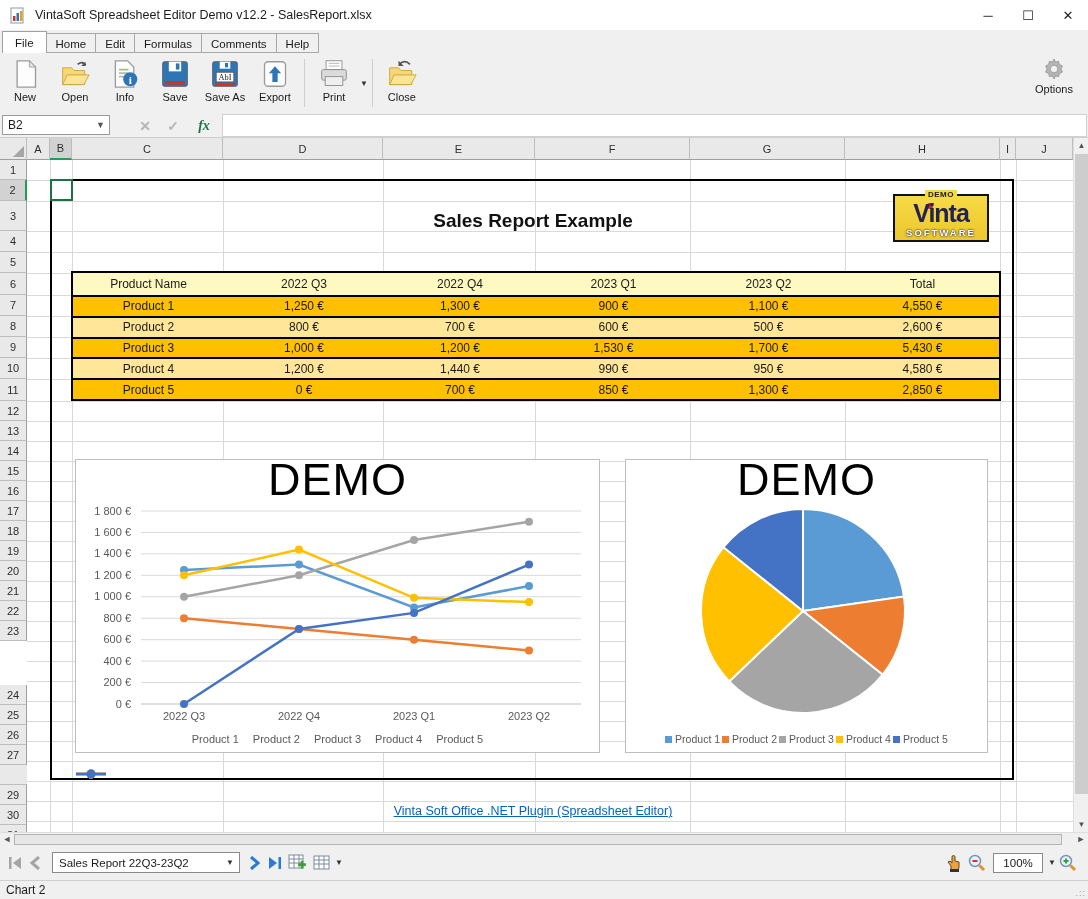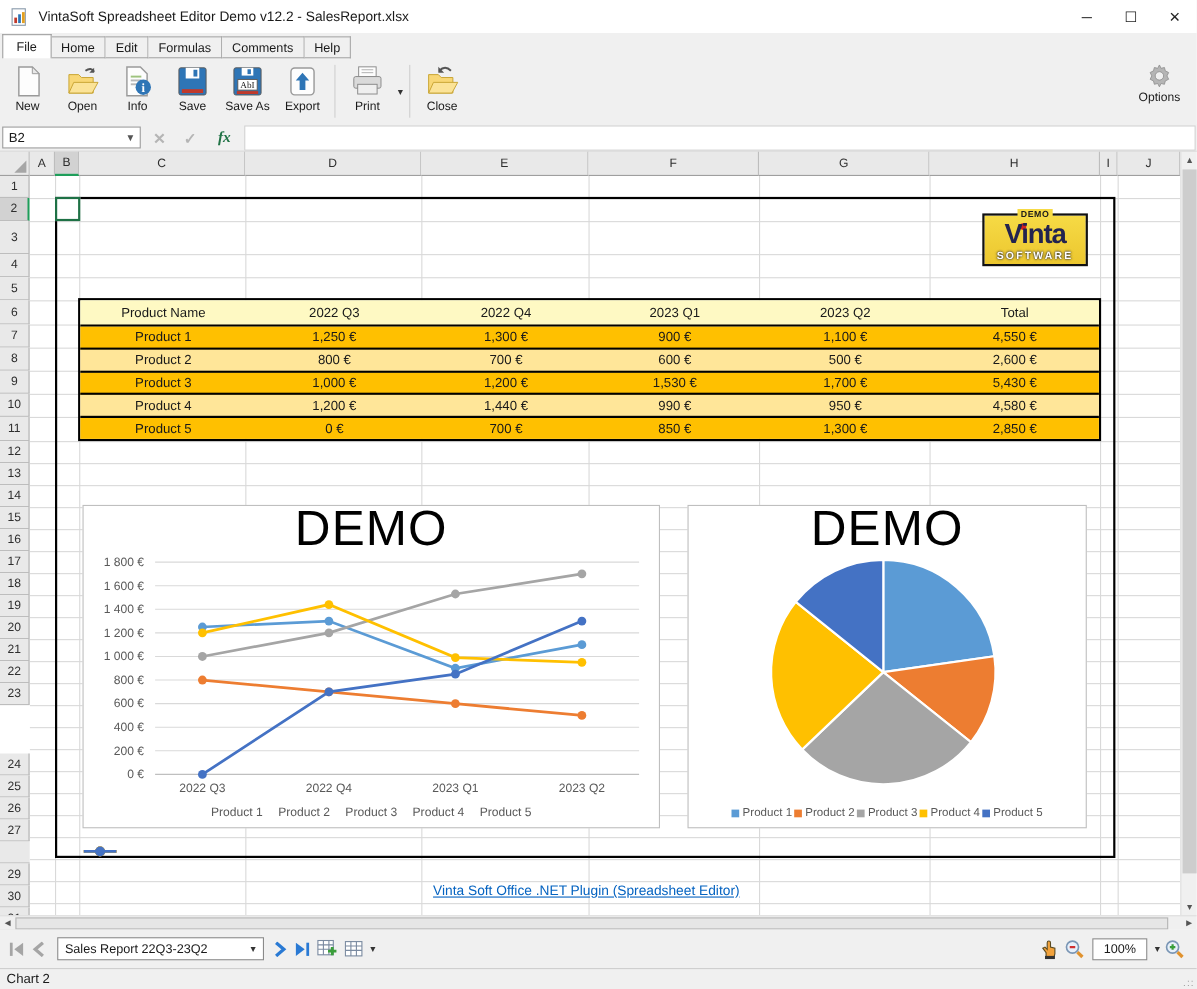--- a/index.html
+++ b/index.html
@@ -24,21 +24,21 @@
   .toolbar{position:absolute;left:0;top:53px;width:1088px;height:60px;display:flex;align-items:center;}
   .tbtn{width:50px;height:54px;display:flex;flex-direction:column;align-items:center;justify-content:flex-start;padding-top:3px;box-sizing:border-box;}
   .tbtn .lbl{font-size:11px;margin-top:2px;white-space:nowrap;}
   .tsep{width:1px;height:48px;background:#cfcfcf;margin:0 4px;}
   .drop{font-size:8px;color:#333;margin-left:1px;}
   .options{position:absolute;right:6px;top:56px;width:56px;display:flex;flex-direction:column;align-items:center;}
   .options .lbl{font-size:11px;margin-top:1px;}
   
   .fbar{position:absolute;left:0;top:113px;width:1088px;height:25px;background:#f0f0f0;
         display:flex;align-items:center;border-bottom:1px solid #cfcfcf;box-sizing:border-box;}
-  .namebox{position:absolute;left:2px;top:2px;width:126px;height:20px;background:#fff;
+  .namebox{position:absolute;left:2px;top:2px;width:108px;height:20px;background:#fff;
            border:1px solid #9a9a9a;display:flex;align-items:center;font-size:12px;padding-left:5px;box-sizing:border-box;}
   .namebox .chev{position:absolute;right:4px;font-size:9px;color:#555;}
   .fico{position:absolute;top:0;height:25px;display:flex;align-items:center;justify-content:center;font-size:14px;}
   .finput{position:absolute;left:222px;top:1px;width:865px;height:23px;background:#fff;
           border:1px solid #d0d0d0;box-sizing:border-box;font-size:12px;padding:2px 4px;}
   
   .grid{position:absolute;left:0;top:138px;width:1088px;height:707px;background:#fff;}
   .colheads{position:absolute;left:0;top:0;height:22px;display:flex;}
   .chcell{height:22px;box-sizing:border-box;border-right:1px solid #bdbdbd;border-bottom:1px solid #9f9f9f;
           background:#e9e9e9;display:flex;align-items:center;justify-content:center;
@@ -321,20 +321,21 @@
           <div class="hline" style="top: 541px; width: 1046px;"></div>
           <div class="hline" style="top: 561px; width: 1046px;"></div>
           <div class="hline" style="top: 581px; width: 1046px;"></div>
           <div class="hline" style="top: 601px; width: 1046px;"></div>
           <div class="hline" style="top: 621px; width: 1046px;"></div>
           <div class="hline" style="top: 641px; width: 1046px;"></div>
           <div class="hline" style="top: 661px; width: 1046px;"></div>
         </div>
       <div class="reportborder"></div>
       <div class="selcell"></div>
+      <div class="sheettitle">Sales Report Example</div>
       <div class="logo">
         <span class="demo">DEMO</span>
         <span class="dot"></span>
         <span class="brand">Vinta</span>
         <span class="sub">SOFTWARE</span>
       </div>
       <div class="salestable" id="salestable">
           <div class="strow sthead">
             <div class="stcell" style="width: 151px;">Product Name</div>
             <div class="stcell" style="width: 160px;">2022 Q3</div>

